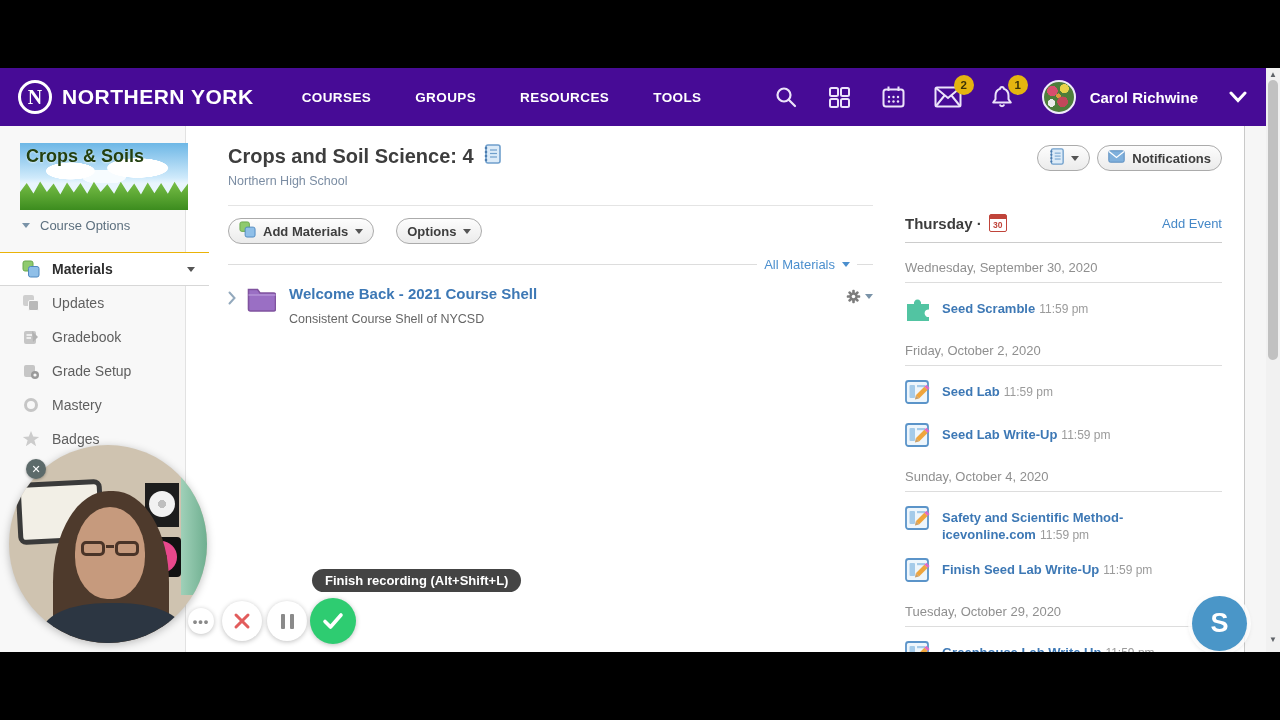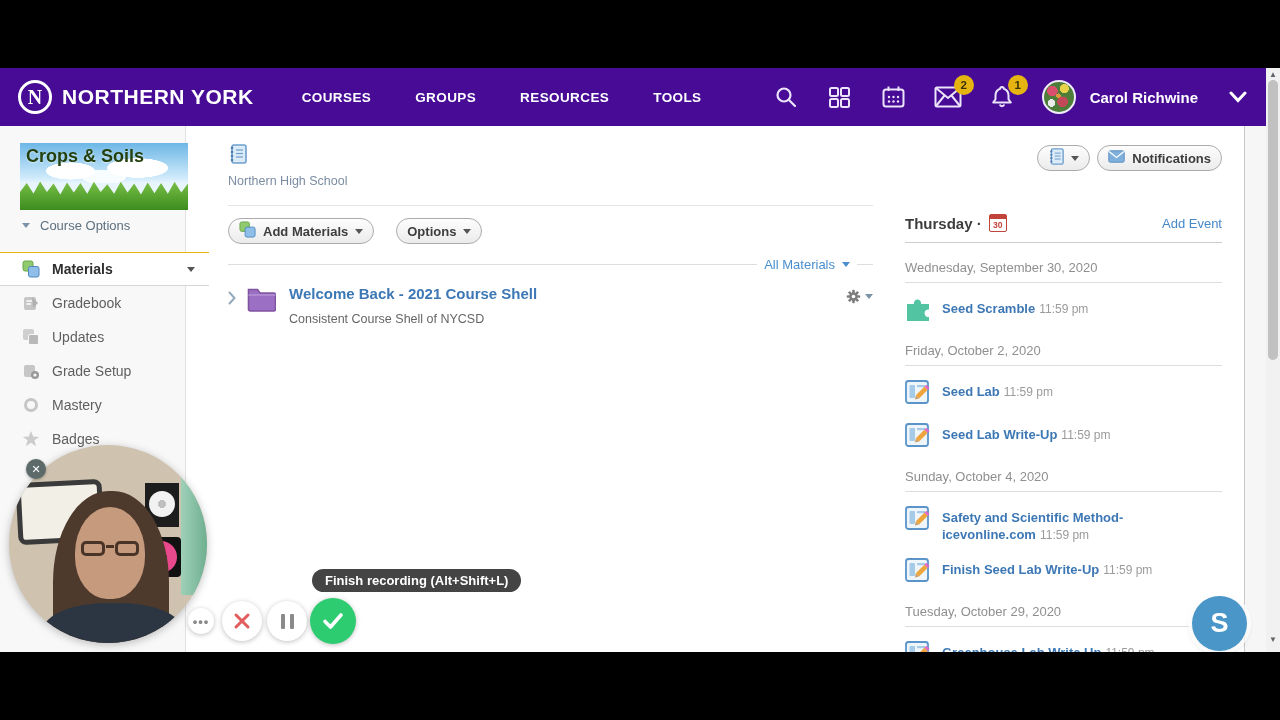--- a/index.html
+++ b/index.html
@@ -225,41 +225,41 @@
             <svg width="18" height="18" viewBox="0 0 18 18">
                 <rect x="1" y="1" width="10" height="10" rx="2" fill="#8fca6e" stroke="#69a84c"></rect>
                 <rect x="6.5" y="6.5" width="10.5" height="10.5" rx="2" fill="#8fbfe8" stroke="#4f88c0"></rect>
               </svg>
           </span>
           <span>Materials</span>
           <span class="caret-down item-caret"></span>
         </div>
         <div class="side-item">
           <span class="gicon">
-            <svg width="17" height="17" viewBox="0 0 17 17">
-                <rect x="1" y="2" width="12" height="13" rx="2" fill="#c6c6c6"></rect>
-                <path d="M9 2 l6 6 -5 5 z" fill="#b2b2b2"></path>
-                <line x1="3.5" y1="6" x2="9" y2="6" stroke="#fff" stroke-width="1.4"></line>
-                <line x1="3.5" y1="9" x2="8" y2="9" stroke="#fff" stroke-width="1.4"></line>
-              </svg>
-          </span>
-          <span>Gradebook</span>
-        </div>
-        <div class="side-item">
-          <span class="gicon">
               <span class="sq-back">
                 <i class="gray1"></i>
                 <i class="gray2"></i>
               </span>
             </span>
           <span>Updates</span>
         </div>
         <div class="side-item">
           <span class="gicon">
             <svg width="17" height="17" viewBox="0 0 17 17">
+                <rect x="1" y="2" width="12" height="13" rx="2" fill="#c6c6c6"></rect>
+                <path d="M9 2 l6 6 -5 5 z" fill="#b2b2b2"></path>
+                <line x1="3.5" y1="6" x2="9" y2="6" stroke="#fff" stroke-width="1.4"></line>
+                <line x1="3.5" y1="9" x2="8" y2="9" stroke="#fff" stroke-width="1.4"></line>
+              </svg>
+          </span>
+          <span>Gradebook</span>
+        </div>
+        <div class="side-item">
+          <span class="gicon">
+            <svg width="17" height="17" viewBox="0 0 17 17">
                 <rect x="1" y="2" width="11" height="12" rx="2" fill="#c6c6c6"></rect>
                 <circle cx="12" cy="12" r="4" fill="#9a9a9a"></circle>
                 <circle cx="12" cy="12" r="1.6" fill="#f8f8f8"></circle>
               </svg>
           </span>
           <span>Grade Setup</span>
         </div>
         <div class="side-item">
           <span class="gicon">
               <span class="ring"></span>
@@ -271,20 +271,21 @@
               <span class="star"></span>
             </span>
           <span>Badges</span>
         </div>
       </div>
 
     </div>
 
     <div id="main">
       <div class="course-title-row">
+        <h1 class="course-title">Crops and Soil Science: 4</h1>
         <span>
           <svg width="19" height="20" viewBox="0 0 19 20">
               <rect x="4" y="1" width="14" height="18" rx="2" fill="#dcebf8" stroke="#6f9fcc" stroke-width="1.6"></rect>
               <g stroke="#6f9fcc" stroke-width="1.2">
                 <line x1="8" y1="6" x2="15" y2="6"></line>
                 <line x1="8" y1="9.5" x2="15" y2="9.5"></line>
                 <line x1="8" y1="13" x2="15" y2="13"></line>
               </g>
               <g fill="#4c7db0">
                 <circle cx="4" cy="4" r="1.3"></circle>

